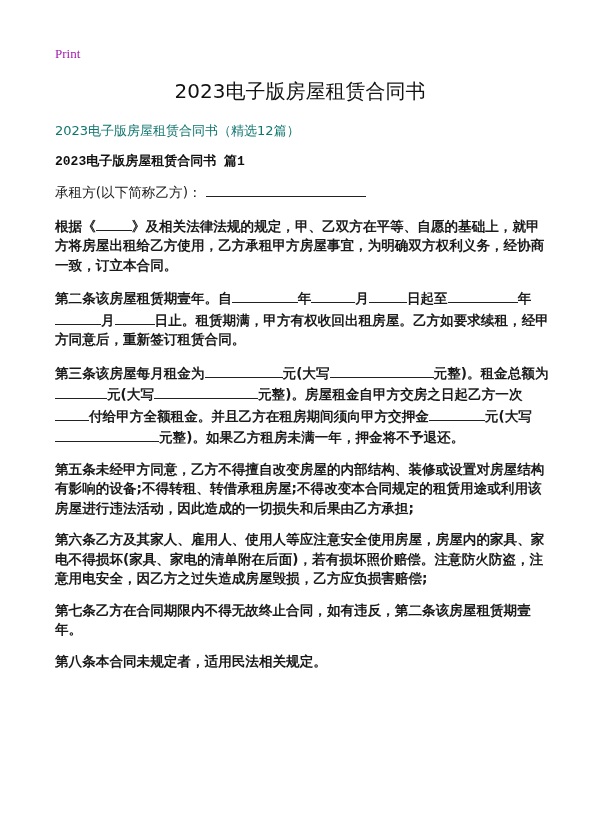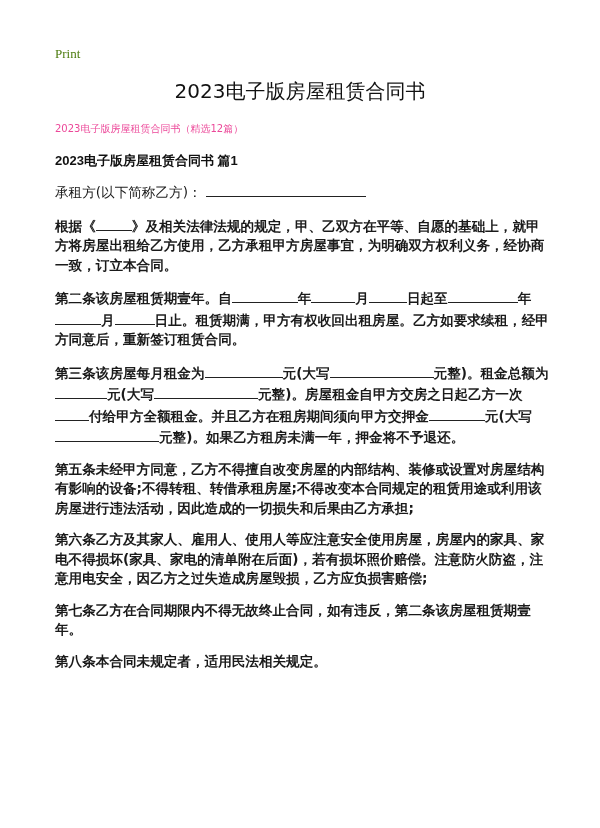--- a/index.html
+++ b/index.html
@@ -5,33 +5,33 @@
     html, body { margin: 0; padding: 0; background: #ffffff; }
     body {
       width: 600px; height: 828px; overflow: hidden;
       font-family: "DejaVu Sans", "Liberation Sans", sans-serif;
       color: #111;
     }
     .page { position: relative; padding: 0 50px 0 55px; }
     .print {
       position: absolute; top: 46px; left: 55px;
       font-family: "Liberation Serif", "DejaVu Serif", serif;
-      font-size: 13px; color: #4d7c0f;
+      font-size: 13px; color: #a21caf;
     }
     .title {
       position: absolute; top: 78px; left: 0; width: 600px;
       text-align: center; font-size: 20px; color: #111; letter-spacing: 0px;
     }
     .subtitle {
       position: absolute; top: 122px; left: 55px;
-      font-size: 10px; color: #ec4899;
+      font-size: 13px; color: #0f766e;
     }
     .section-heading {
       position: absolute; top: 152px; left: 55px;
-      font-family: Liberation Sans, sans-serif;
+      font-family: Liberation Mono, monospace;
       font-weight: bold; font-size: 13px; color: #111;
     }
     .body {
       position: absolute; top: 181px; left: 55px; width: 497px;
       font-size: 13.6px; line-height: 19.5px; color: #1a1a1a;
     }
     .para { margin: 0 0 12px 0; font-weight: bold; }
     .party { margin: 0 0 12px 0; white-space: nowrap; }
     .blank {
       display: inline-block; border-bottom: 1px solid #222;

